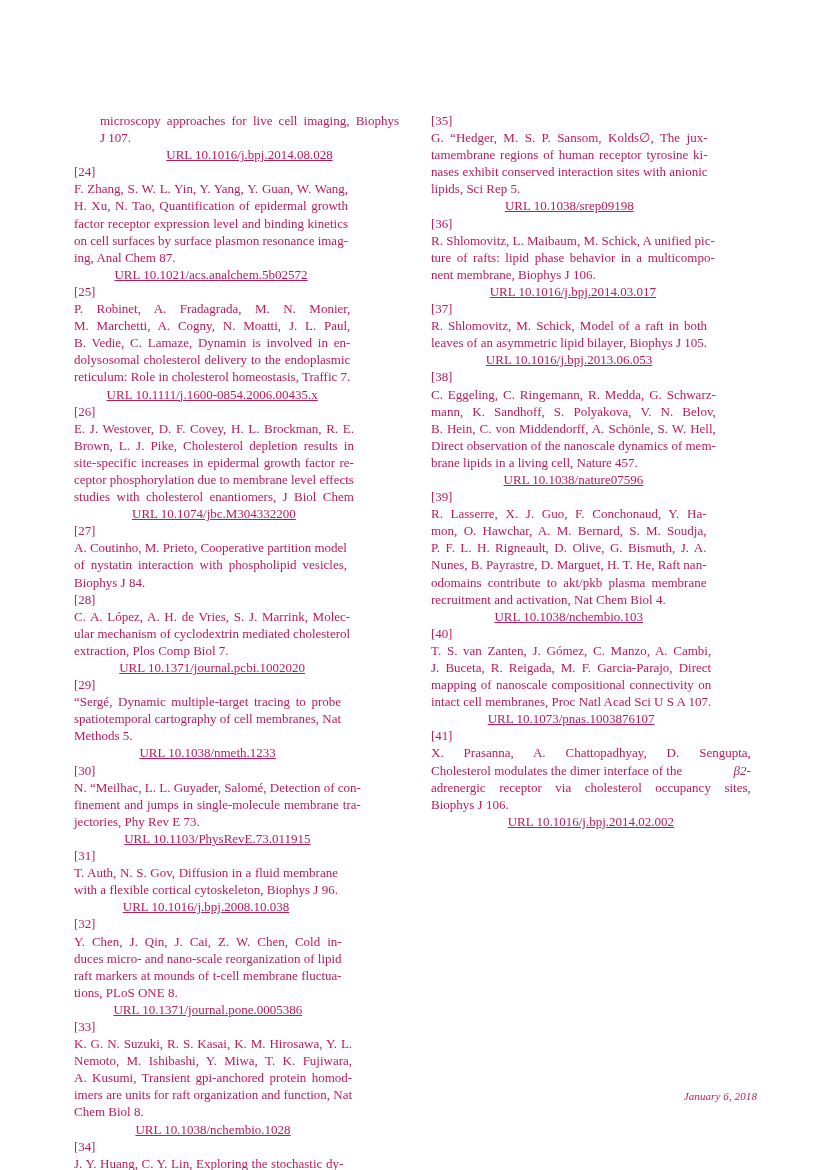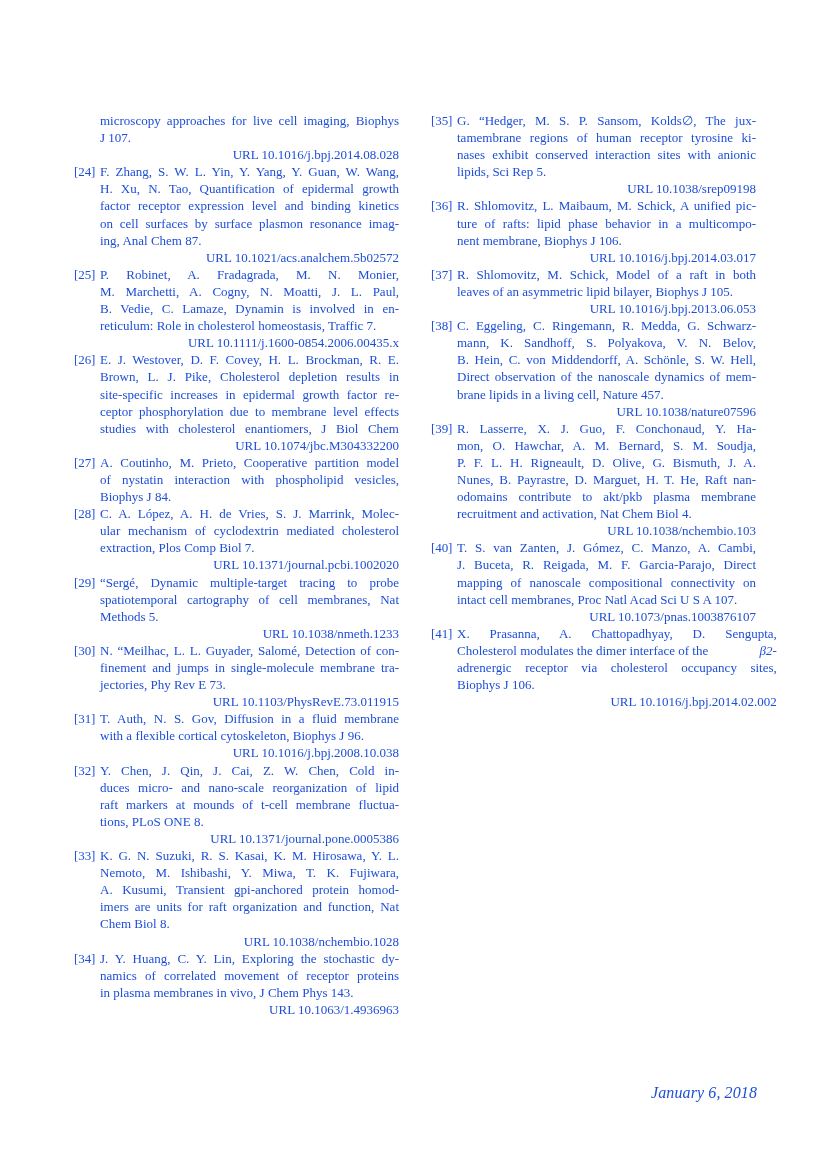--- a/index.html
+++ b/index.html
@@ -6,41 +6,41 @@
     margin: 0;
     padding: 0;
     background: #ffffff;
   }
   .page {
     position: relative;
     width: 827px;
     height: 1170px;
     background: #ffffff;
     font-family: "Liberation Serif", "DejaVu Serif", serif;
-    color: #1d4ed8;
+    color: #be185d;
     overflow: hidden;
     box-sizing: border-box;
     border-radius: 19px;
   }
   .columns {
     position: absolute;
     left: 74px;
     top: 112px;
     width: 682px;
     display: flex;
     flex-direction: row;
     gap: 32px;
   }
   .column {
     width: 325px;
     display: block;
   }
   .bib-entry {
     display: flex;
-    flex-direction: row;
+    flex-direction: column;
     align-items: flex-start;
     margin-bottom: 0px;
   }
   .bib-label {
     width: 26px;
     min-width: 26px;
     font-size: 13.0px;
     line-height: 17.1px;
     text-align: left;
     letter-spacing: -0.1px;
@@ -63,42 +63,43 @@
     text-align: justify;
     text-align-last: justify;
   }
   .bib-line.flush {
     text-align: center;
     text-align-last: left;
   }
   .url-line {
     display: block;
     white-space: nowrap;
-    text-align: right;
+    text-align: center;
+    text-decoration: underline;
   }
   .cont-entry {
     display: flex;
     flex-direction: row;
     align-items: flex-start;
   }
   .cont-pad {
     width: 26px;
     min-width: 26px;
     flex-shrink: 0;
   }
   em.math {
     font-style: italic;
     font-family: "Liberation Serif", "DejaVu Serif", serif;
     margin-left: 48px;
   }
   .footer-date {
     position: absolute;
     right: 70px;
     bottom: 68px;
-    font-size: 16px;
+    font-size: 11px;
     font-style: italic;
     letter-spacing: 0.1px;
     white-space: nowrap;
   }
 </style>
 </head>
 <body>
 
 <div class="page">
 
@@ -123,20 +124,21 @@
             <span class="bib-line flush">ing, Anal Chem 87.</span>
             <span class="url-line">URL 10.1021/acs.analchem.5b02572</span>
           </div>
         </div>
         <div class="bib-entry">
           <div class="bib-label">[25]</div>
           <div class="bib-body">
             <span class="bib-line justify">P. Robinet, A. Fradagrada, M. N. Monier,</span>
             <span class="bib-line justify">M. Marchetti, A. Cogny, N. Moatti, J. L. Paul,</span>
             <span class="bib-line justify">B. Vedie, C. Lamaze, Dynamin is involved in en-</span>
+            <span class="bib-line justify">dolysosomal cholesterol delivery to the endoplasmic</span>
             <span class="bib-line flush">reticulum: Role in cholesterol homeostasis, Traffic 7.</span>
             <span class="url-line">URL 10.1111/j.1600-0854.2006.00435.x</span>
           </div>
         </div>
         <div class="bib-entry">
           <div class="bib-label">[26]</div>
           <div class="bib-body">
             <span class="bib-line justify">E. J. Westover, D. F. Covey, H. L. Brockman, R. E.</span>
             <span class="bib-line justify">Brown, L. J. Pike, Cholesterol depletion results in</span>
             <span class="bib-line justify">site-specific increases in epidermal growth factor re-</span>

